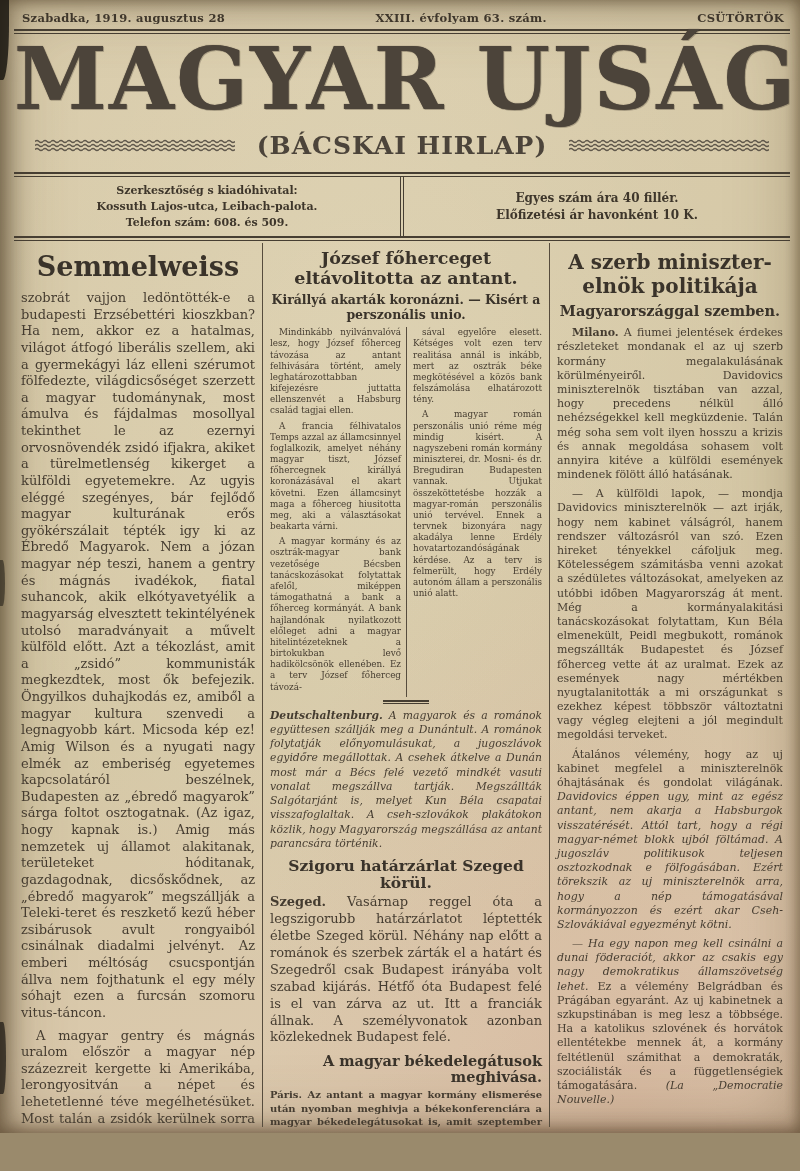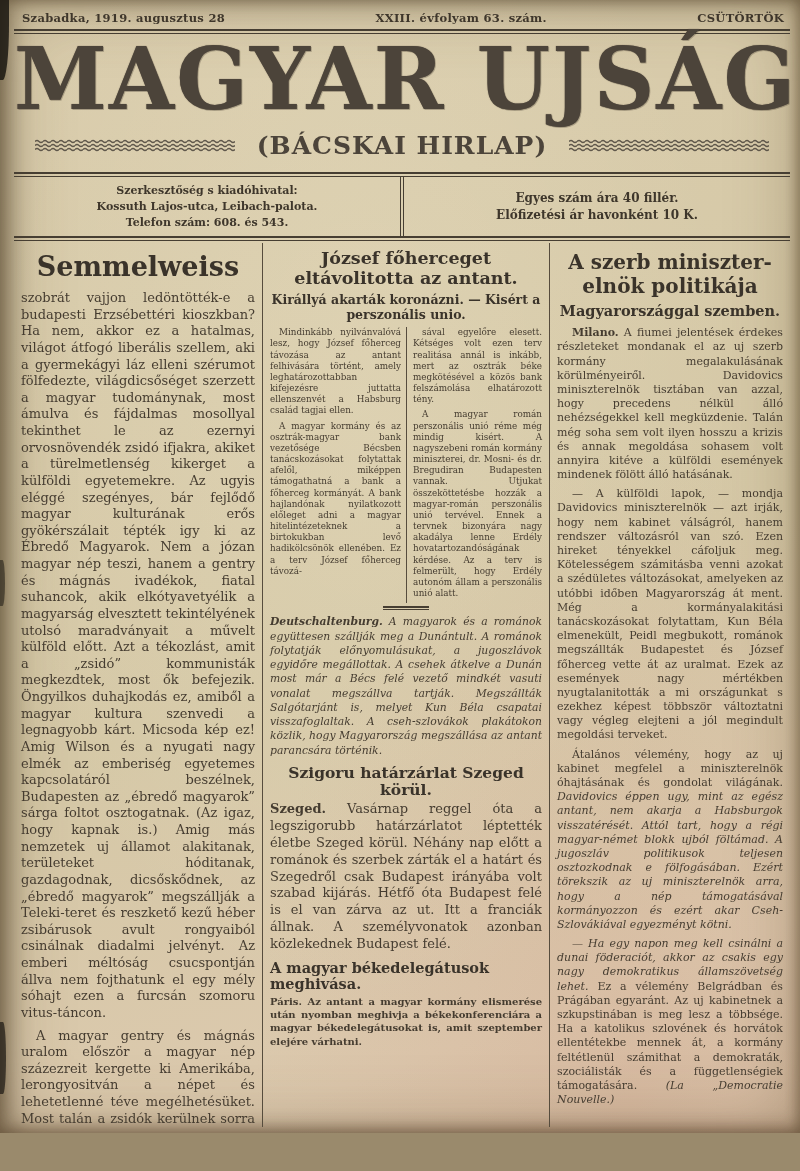--- a/index.html
+++ b/index.html
@@ -67,21 +67,21 @@
   .lead-right { border-left: 1px solid #564c3d; padding-left: 6px; }
   .lead-cols .body { font-size: 8.8px; line-height: 1.27; margin-bottom: 4px; text-indent: 9px; }
 
   .mini-rule { width: 46px; margin: 3px auto 5px; border-top: 2px solid #463e32; border-bottom: 1px solid #463e32; height: 4px; }
 
   .sec-head { font-weight: bold; text-align: center; color: #3a332a; margin: 5px 0 3px; line-height: 1.1; }
   .occ-head   { font-size: 20px; }
   .occ-text   { font-size: 10.8px; font-style: italic; line-height: 1.32; font-weight: 500; }
   .szeged-head{ font-size: 15.5px; }
   .szeged-text{ font-size: 13px; line-height: 1.3; }
-  .deleg-head { font-size: 14.5px; text-align: left; margin: 7px 0 3px; }
+  .deleg-head { font-size: 14.5px; text-align: right; margin: 7px 0 3px; }
   .deleg-text { font-size: 10px; font-weight: bold; line-height: 1.33; }
 
   .c3-head { font-size: 20px; font-weight: bold; text-align: center; line-height: 1.18; margin: 2px 0 4px; color: #3a332a; }
   .c3-sub  { font-size: 14.5px; font-weight: bold; text-align: center; margin: 0 0 7px; color: #3a332a; }
   .col3 .body { font-size: 11px; line-height: 1.29; margin-bottom: 5px; }
   .dl { font-weight: bold; }
   em { font-style: italic; }
 </style>
 </head>
 <body>
@@ -118,21 +118,21 @@
       </defs>
       <rect width="200" height="13" fill="url(#wv2)"></rect>
     </svg>
   </div>
 
   <div class="hr-double"></div>
   <div class="infobar">
     <div class="infocell">
       <span>Szerkesztőség s kiadóhivatal:</span>
       <span>Kossuth Lajos-utca, Leibach-palota.</span>
-      <span>Telefon szám: 608. és 543.</span>
+      <span>Telefon szám: 608. és 509.</span>
     </div>
     <div class="infocell">
       <span class="price-line">Egyes szám ára 40 fillér.</span>
       <span class="price-line">Előfizetési ár havonként 10 K.</span>
     </div>
   </div>
   <div class="hr-double"></div>
 
   <main class="columns">
 
@@ -141,20 +141,21 @@
       <p class="body noindent">szobrát vajjon ledöntötték-e a budapesti Erzsébettéri kioszkban? Ha nem, akkor ez a hatalmas, világot átfogó liberális szellem, aki a gyermekágyi láz elleni szérumot fölfedezte, világdicsőséget szerzett a magyar tudománynak, most ámulva és fájdalmas mosollyal tekinthet le az ezernyi orvosnövendék zsidó ifjakra, akiket a türelmetlenség kikerget a külföldi egyetemekre. Az ugyis eléggé szegényes, bár fejlődő magyar kulturának erős gyökérszálait tépték igy ki az Ébredő Magyarok. Nem a józan magyar nép teszi, hanem a gentry és mágnás ivadékok, fiatal suhancok, akik elkótyavetyélik a magyarság elvesztett tekintélyének utolsó maradványait a művelt külföld előtt. Azt a tékozlást, amit a „zsidó” kommunisták megkezdtek, most ők befejezik. Öngyilkos duhajkodás ez, amiből a magyar kultura szenvedi a legnagyobb kárt. Micsoda kép ez! Amig Wilson és a nyugati nagy elmék az emberiség egyetemes kapcsolatáról beszélnek, Budapesten az „ébredő magyarok” sárga foltot osztogatnak. (Az igaz, hogy kapnak is.) Amig más nemzetek uj államot alakitanak, területeket hóditanak, gazdagodnak, dicsőskődnek, az „ébredő magyarok” megszállják a Teleki-teret és reszkető kezű héber zsibárusok avult rongyaiból csinálnak diadalmi jelvényt. Az emberi méltóság csucspontján állva nem fojthatunk el egy mély sóhajt ezen a furcsán szomoru vitus-táncon.</p>
       <p class="body">A magyar gentry és mágnás uralom először a magyar nép százezreit kergette ki Amerikába, lerongyositván a népet és lehetetlenné téve megélhetésüket. Most talán a zsidók kerülnek sorra és az ezer ifjut követni fogják tizezrek. Lassanként aztán elérik a magyar gentryk és mágnások céljukat: egyedül fognak maradni. Akinek ez tetszik, — tapsoljon hozzá. A művelt Európa nem fog tapsolni, — majd meglátják.</p>
     </section>
 
     <section class="col col2">
       <h2 class="lead-head">József főherceget eltávolitotta az antant.</h2>
       <h3 class="lead-sub">Királlyá akarták koronázni. — Kisért a perszonális unio.</h3>
       <div class="lead-cols">
         <div class="lead-left">
           <p class="body">Mindinkább nyilvánvalóvá lesz, hogy József főherceg távozása az antant felhivására történt, amely leghatározottabban kifejezésre juttatta ellenszenvét a Habsburg család tagjai ellen.</p>
+          <p class="body">A francia félhivatalos Temps azzal az államcsinnyel foglalkozik, amelyet néhány magyar tiszt, József főhercegnek királlyá koronázásával el akart követni. Ezen államcsinyt maga a főherceg hiusitotta meg, aki a választásokat beakarta várni.</p>
           <p class="body">A magyar kormány és az osztrák-magyar bank vezetősége Bécsben tanácskozásokat folytattak afelől, miképpen támogathatná a bank a főherceg kormányát. A bank hajlandónak nyilatkozott előleget adni a magyar hitelintézeteknek a birtokukban levő hadikölcsönök ellenében. Ez a terv József főherceg távozá-</p>
         </div>
         <div class="lead-right">
           <p class="body noindent">sával egyelőre elesett. Kétséges volt ezen terv realitása annál is inkább, mert az osztrák béke megkötésével a közös bank felszámolása elhatározott tény.</p>
           <p class="body">A magyar román perszonális unió réme még mindig kisért. A nagyszebeni román kormány miniszterei, dr. Mosni- és dr. Bregudiran Budapesten vannak. Utjukat összeköttetésbe hozzák a magyar-román perszonális unió tervével. Ennek a tervnek bizonyára nagy akadálya lenne Erdély hovatartozandóságának kérdése. Az a terv is felmerült, hogy Erdély autonóm állam a perszonális unió alatt.</p>
         </div>
       </div>
 
       <div class="mini-rule"></div>
 

